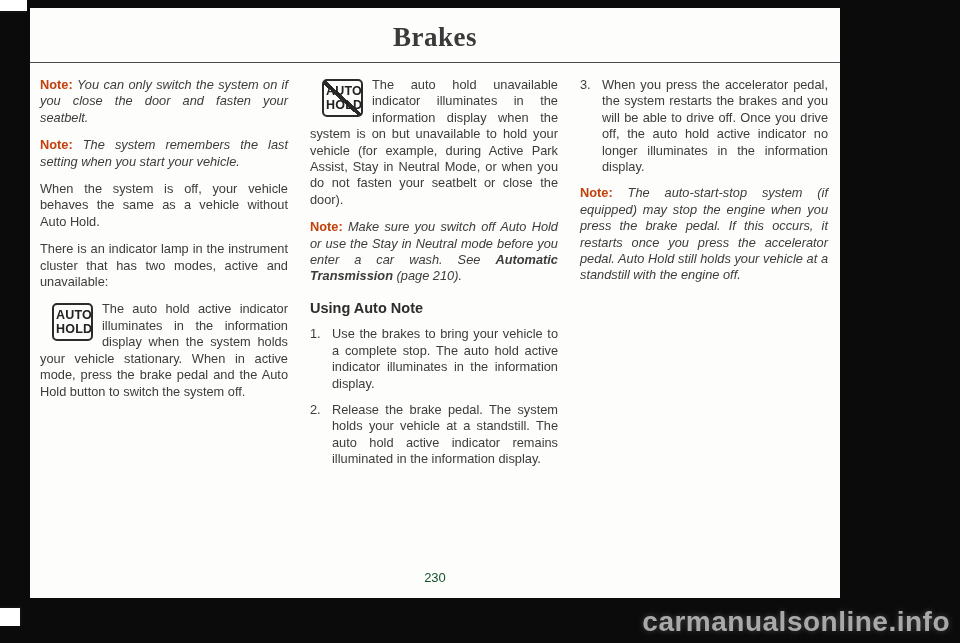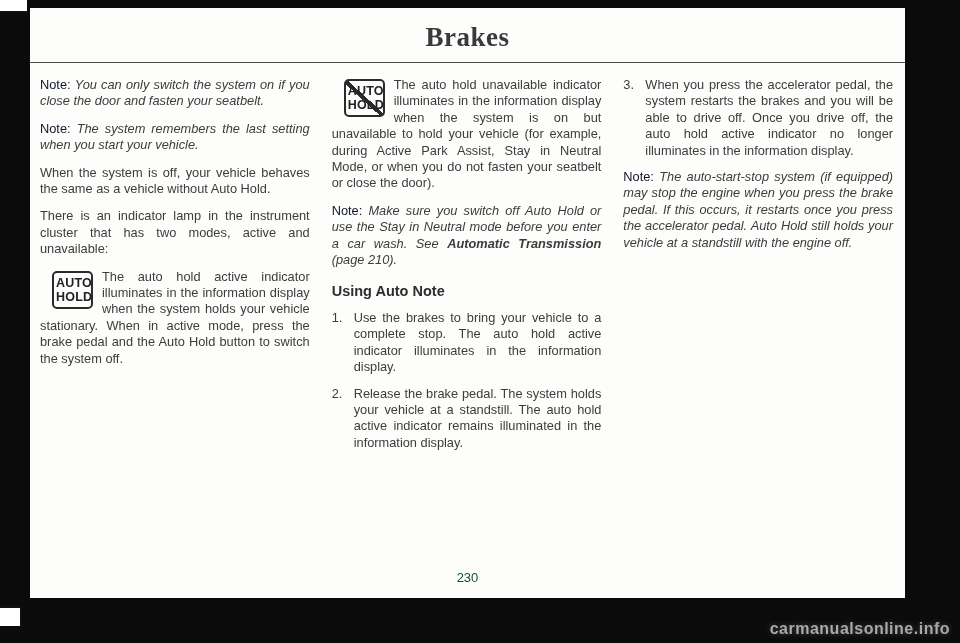--- a/index.html
+++ b/index.html
@@ -1,51 +1,51 @@
 <!DOCTYPE html>
 <html><head>
 <meta charset="utf-8">
 <style>
   * { margin:0; padding:0; box-sizing:border-box; }
   body { background:#000; font-family:"Liberation Sans", sans-serif; }
   .canvas { position:relative; width:960px; height:643px; background:#0b0b0b; overflow:hidden; }
 
-  .sheet { position:absolute; left:30px; top:8px; width:875px; height:590px; background:#fdfdfc; }
+  .sheet { position:absolute; left:30px; top:8px; width:810px; height:590px; background:#fdfdfc; }
 
   .reg-mark-top { position:absolute; left:0; top:0; width:27px; height:13px; background:#fff; border-bottom:2px solid #111; }
   .reg-mark-bottom { position:absolute; left:0; top:606px; width:22px; height:20px; background:#fff; border-top:2px solid #111; border-right:2px solid #111; }
 
   .header { padding-top:14px; text-align:center; }
   .title { font-family:"Liberation Serif", serif; font-size:27px; font-weight:600; color:#3a3a3a; letter-spacing:0.5px; }
   .rule { margin-top:9px; border-bottom:1.6px solid #4a4a4a; }
 
   .cols { display:flex; gap:22px; padding:14px 12px 0 10px; }
   .col { flex:1; font-size:12.8px; line-height:16.4px; color:#3c3c3c; text-align:justify; }
 
   p.para, div.para { margin-bottom:11px; }
-  .note-label { font-weight:400; color:#0f172a; }
+  .note-label { font-weight:700; color:#c2410c; }
   .note-text { font-style:italic; }
   .bold-it { font-weight:700; font-style:italic; }
 
   .ah-icon { float:left; width:41px; margin:2px 9px 2px 12px; padding:3px 2px;
              border:2.5px solid #2b2b2b; border-radius:5px; text-align:center;
              font-weight:700; font-size:12.5px; line-height:1.12; color:#222;
              letter-spacing:0.2px; font-style:normal; }
   .ah-icon.unavailable { background:linear-gradient(to top right, transparent 45%, #2b2b2b 45%, #2b2b2b 53%, transparent 53%); }
   .ah-icon span { display:block; }
 
   .subheading { font-weight:700; font-size:14.5px; color:#2d2d2d; margin:15px 0 10px; text-align:left; }
 
   .list-item { display:flex; margin-bottom:10px; }
   .list-num { width:15px; flex:0 0 15px; margin-right:7px; }
   .list-text { flex:1; }
 
   .page-number { position:absolute; left:0; bottom:13px; width:100%; text-align:center; font-size:13px; color:#14532d; }
 
-  .watermark { position:absolute; right:10px; bottom:5px; color:#a9a9a9; font-size:16px; font-weight:600; letter-spacing:0.5px;
+  .watermark { position:absolute; right:10px; bottom:5px; color:#a9a9a9; font-size:28px; font-weight:600; letter-spacing:0.5px;
                text-shadow:0 0 6px rgba(255,255,255,0.25);margin-left:43px; }
 </style>
 </head>
 <body>
 
 <div class="canvas">
 
   <div class="reg-mark-top"></div>
   <div class="reg-mark-bottom"></div>
 

